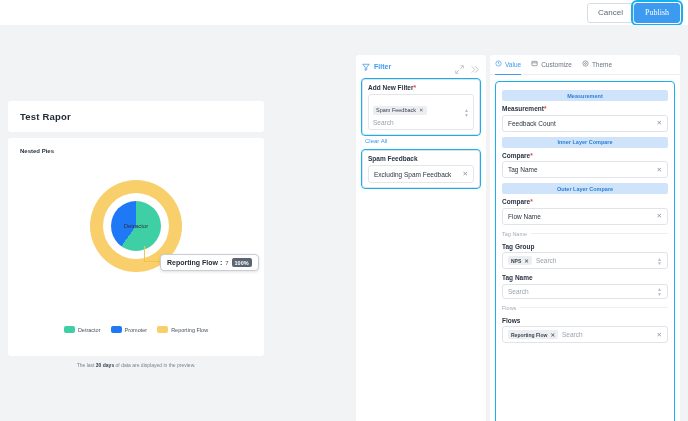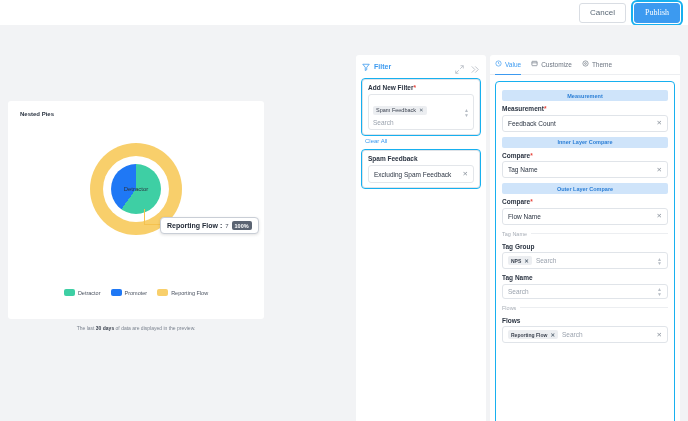--- a/index.html
+++ b/index.html
@@ -9,21 +9,21 @@
     background: #ffffff;
     overflow: hidden;
   }
   body { position: relative; }
 
   
   .topbar {
     position: absolute; left: 0; top: 0; width: 688px; height: 25px;
     background: #ffffff;
     display: flex; align-items: center; justify-content: flex-end;
-    padding-right: 8px; gap: 8px;
+    padding-right: 8px; 
   }
   .btn {
     font-size: 8px; line-height: 1;
     border-radius: 3px; padding: 5px 10px;
     cursor: pointer; white-space: nowrap;
     font-family: "Liberation Sans", sans-serif;
   }
   .btn-cancel { background: #ffffff; color: #5a6876; border: 1px solid #d9dde3; }
   .btn-publish {
     background: #3c9af0; color: #ffffff; border: 1px solid #3c9af0;
@@ -238,20 +238,23 @@
 
 <div class="topbar">
   <button class="btn btn-cancel">Cancel</button>
   <button class="btn btn-publish">Publish</button>
 </div>
 
 <div class="page">
 
   <div class="preview-col">
 
+    <div class="preview-title-card">
+      <div class="preview-title">Test Rapor</div>
+    </div>
 
     <div class="chart-card">
       <div class="chart-subtitle">Nested Pies</div>
 
       <div class="chart-area">
 
         <div class="donut-wrap">
           <div class="outer-ring" id="outer-ring" style="background: rgb(248, 207, 107);"></div>
           <div class="inner-hole"></div>
           <div class="inner-pie" id="inner-pie" style="background: conic-gradient(rgb(62, 207, 164) 0deg, rgb(62, 207, 164) 216deg, rgb(31, 120, 245) 216deg, rgb(31, 120, 245) 360deg);"></div>

